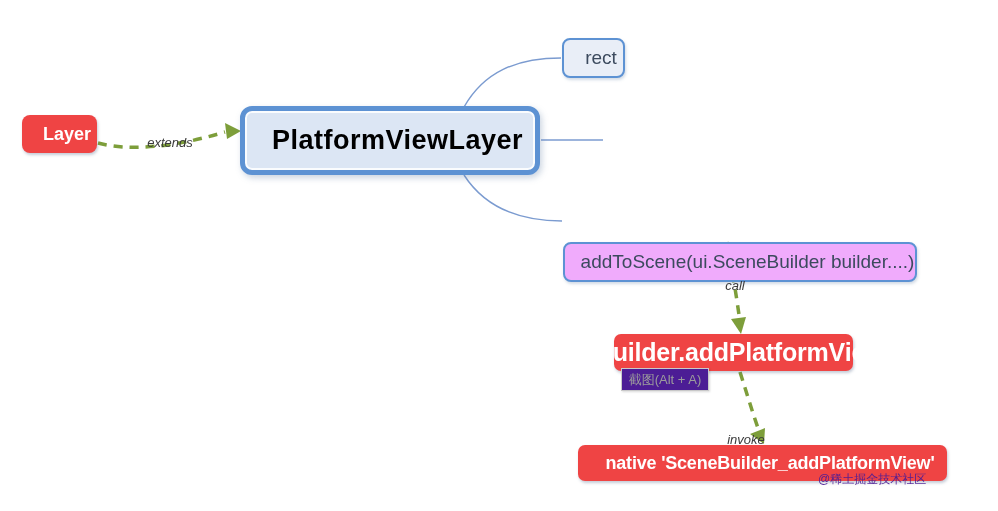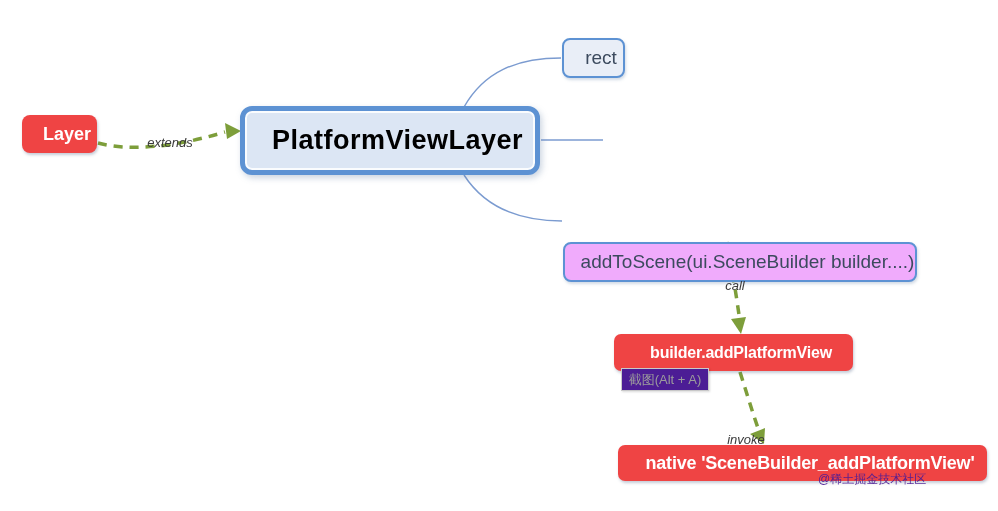--- a/index.html
+++ b/index.html
@@ -51,22 +51,22 @@
     border: 2px solid #5d92d3;
     border-radius: 8px;
     color: #3c4a5e;
     font-size: 19px;
     box-shadow: 1px 2px 3px rgba(110,135,170,0.3);
   }
   .node-layer   { left: 22px;  top: 115px; width: 75px;  height: 38px; font-size: 18px; }
   .node-rect    { left: 562px; top: 38px;  width: 63px;  height: 40px; }
   .node-viewid  { left: 604px; top: 119px; width: 84px;  height: 42px; }
   .node-addtoscene { left: 563px; top: 202px; width: 354px; height: 40px; background: #f0abfc; margin-top: 40px; }
-  .node-builder { left: 614px; top: 334px; width: 239px; height: 37px; font-size: 16px; border-radius: 7px; letter-spacing: -0.2px; }
-  .node-native  { left: 578px; top: 445px; width: 369px; height: 36px; font-size: 18px; border-radius: 7px; letter-spacing: -0.2px; margin-left: 40px; }
+  .node-builder { left: 614px; top: 334px; width: 239px; height: 37px; font-size: 25px; border-radius: 7px; letter-spacing: -0.2px; }
+  .node-native  { left: 578px; top: 445px; width: 369px; height: 36px; font-size: 18px; border-radius: 7px; letter-spacing: -0.2px; }
   .edge-label {
     position: absolute;
     z-index: 3;
     font-style: italic;
     font-size: 13px;
     color: #3a3a3a;
     text-align: center;
   }
   .label-extends { left: 138px; top: 135px; width: 64px; }
   .label-call    { left: 712px; top: 278px; width: 46px; }

